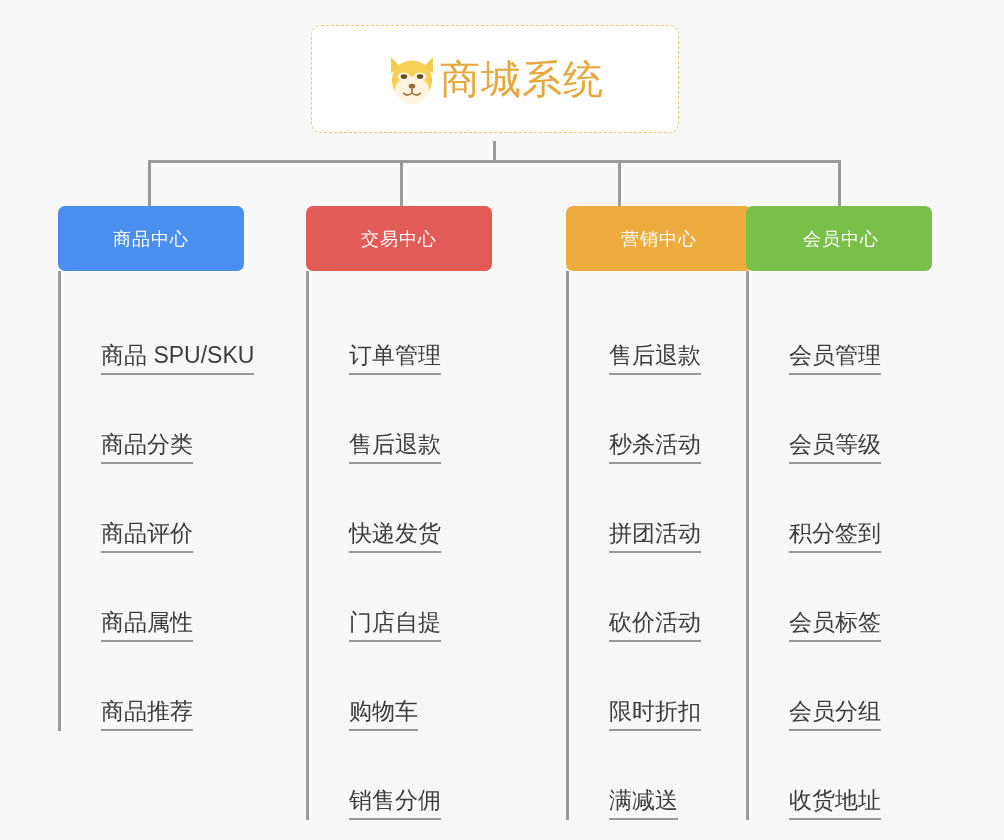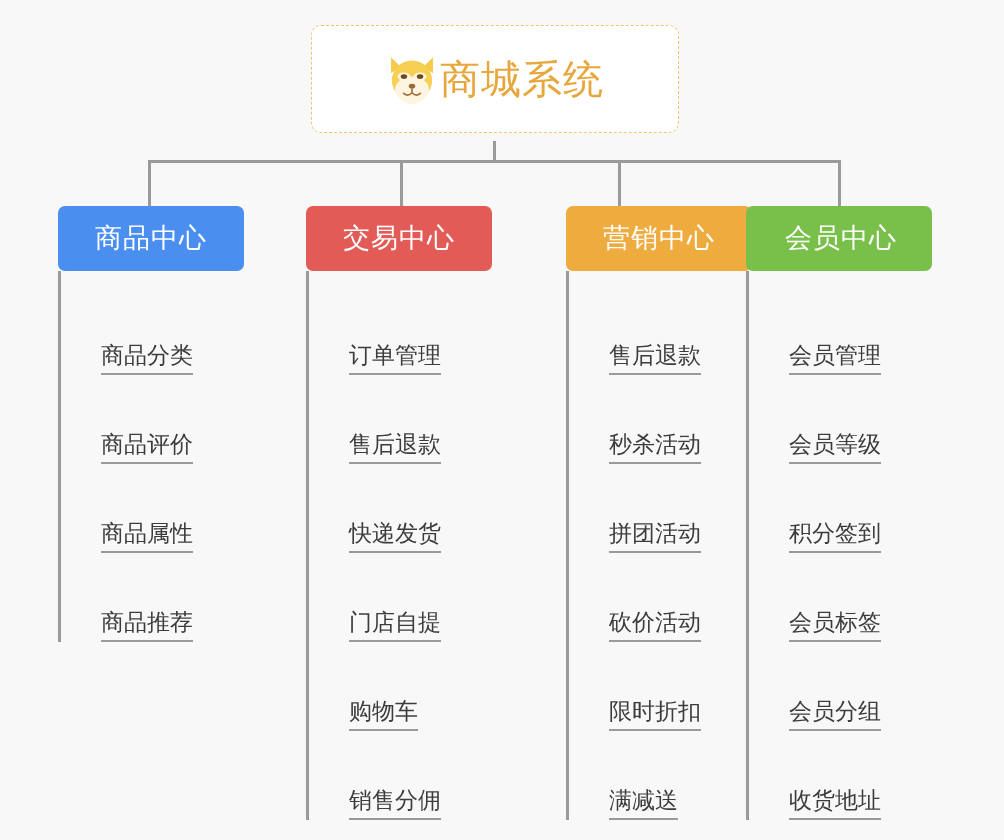--- a/index.html
+++ b/index.html
@@ -92,21 +92,21 @@
     height: 65px;
     border-radius: 7px;
     padding: 0 24px;
     min-width: 186px;
   }
   .branch.b1 .branch-head,
   .branch.b2 .branch-head,
   .branch.b3 .branch-head { min-width: 186px; }
 
   .branch-head-label {
-    font-size: 27px;
+    font-size: 18px;
     line-height: 1;
     color: #ffffff;
     letter-spacing: 1px;
     white-space: nowrap;
   }
 
   
   .branch-body {
     position: relative;
     margin-top: 0;
@@ -167,20 +167,23 @@
   <div class="conn conn-drop d1" style="background: rgb(154, 154, 154);"></div>
   <div class="conn conn-drop d2" style="background: rgb(154, 154, 154);"></div>
   <div class="conn conn-drop d3" style="background: rgb(154, 154, 154);"></div>
 
   <div class="branch b0">
     <div class="branch-head" style="background-color: rgb(74, 142, 240);">
       <span class="branch-head-label">商品中心</span>
     </div>
     <div class="branch-body" style="border-left-color: rgb(154, 154, 154);">
       <div class="leaf">
+          <span class="leaf-inner" style="border-bottom-color: rgb(154, 154, 154);"><span class="leaf-label">商品 SPU/SKU</span></span>
+        </div>
+      <div class="leaf">
           <span class="leaf-inner" style="border-bottom-color: rgb(154, 154, 154);"><span class="leaf-label">商品分类</span></span>
         </div>
       <div class="leaf">
           <span class="leaf-inner" style="border-bottom-color: rgb(154, 154, 154);"><span class="leaf-label">商品评价</span></span>
         </div>
       <div class="leaf">
           <span class="leaf-inner" style="border-bottom-color: rgb(154, 154, 154);"><span class="leaf-label">商品属性</span></span>
         </div>
       <div class="leaf">
           <span class="leaf-inner" style="border-bottom-color: rgb(154, 154, 154);"><span class="leaf-label">商品推荐</span></span>

